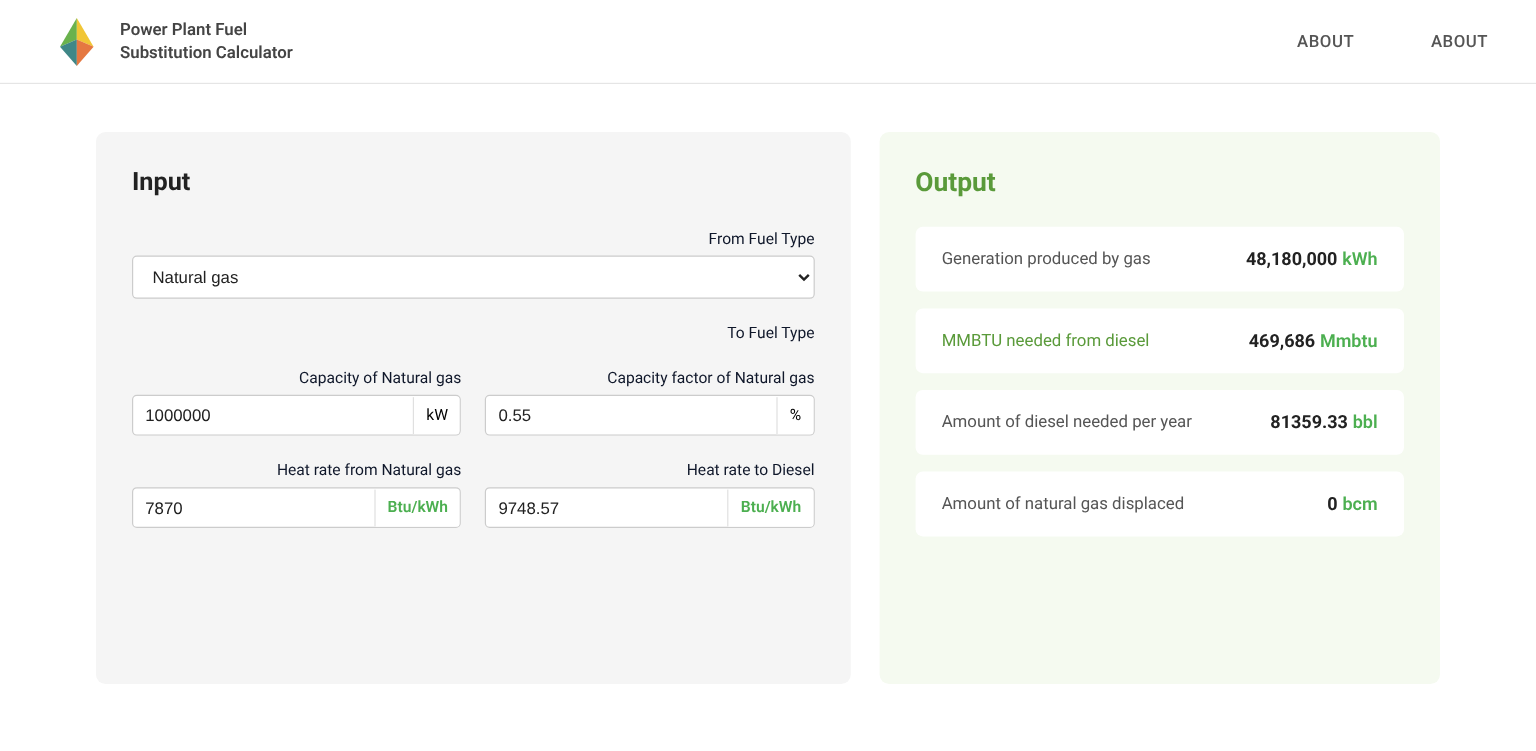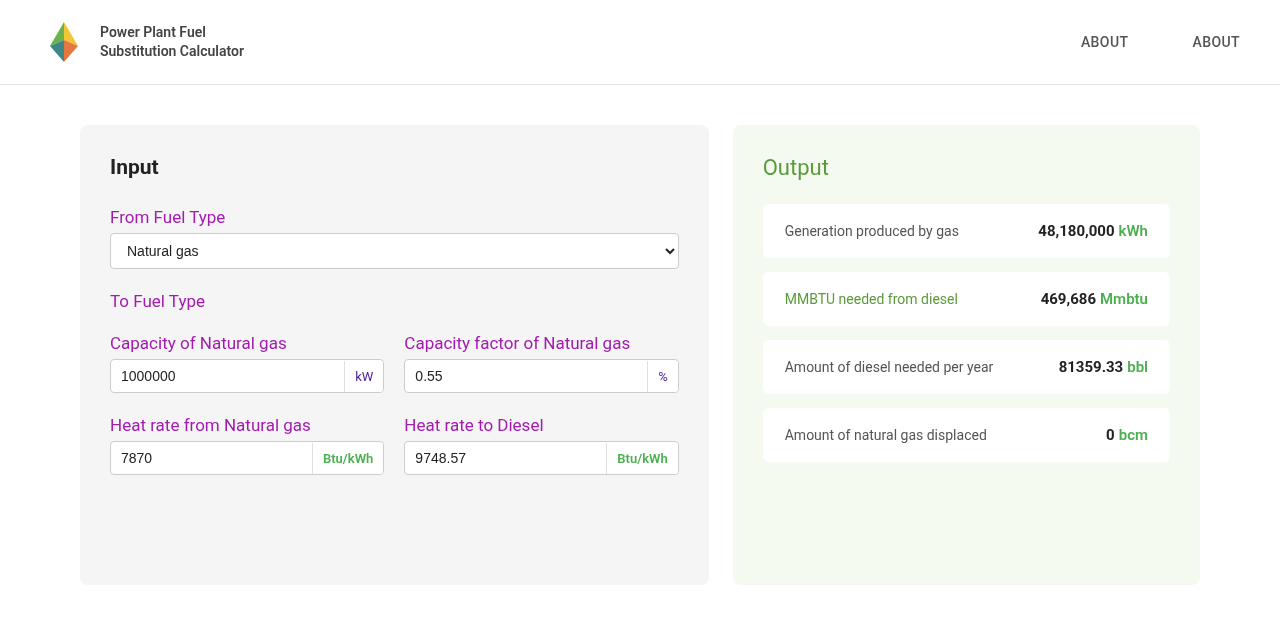--- a/index.html
+++ b/index.html
@@ -9,21 +9,21 @@
       color: #333;
       font-size: 14px;
     }
 
     
     header {
       display: flex;
       align-items: center;
       justify-content: space-between;
       padding: 0 40px;
-      height: 85px;
+      height: 70px;
       border-bottom: 1px solid #e5e5e5;
     }
     .header-left {
       display: flex;
       align-items: center;
       gap: 12px;
     }
     .logo-icon {
       width: 48px;
       height: 48px;
@@ -66,23 +66,24 @@
       min-height: 460px;
     }
     .panel-title {
       font-size: 21px;
       font-weight: 700;
       color: #222;
       margin-bottom: 28px;
     }
 
     .field-label {
-      font-size: 17px;
-      color: #a21caf;
+      font-size: 13px;
+      color: #0f172a;
       margin-bottom: 6px;
+      text-align: right;
     }
     .field-group {
       margin-bottom: 22px;
     }
 
     select {
       width: 100%;
       padding: 8px 12px;
       border: 1px solid #ccc;
       border-radius: 4px;
@@ -114,41 +115,41 @@
       border: none;
       padding: 8px 10px;
       font-size: 14px;
       color: #222;
       background: transparent;
       outline: none;
     }
     .unit-badge {
       padding: 8px 10px;
       font-size: 13px;
-      color: #4c1d95;
+      color: #000000;
       background: #fff;
       border-left: 1px solid #e0e0e0;
       white-space: nowrap;
     }
     .unit-badge.green {
       color: #4caf50;
       font-weight: 600;
     }
 
     
     .output-panel {
       background: #f5faf0;
       border-radius: 8px;
       padding: 30px 30px 50px 30px;
       flex: 1;
       min-height: 460px;
     }
     .output-title {
       font-size: 22px;
-      font-weight: 400;
+      font-weight: 700;
       color: #5a9a3a;
       margin-bottom: 24px;
     }
 
     .output-card {
       background: #fff;
       border-radius: 6px;
       padding: 18px 22px;
       margin-bottom: 14px;
       display: flex;

